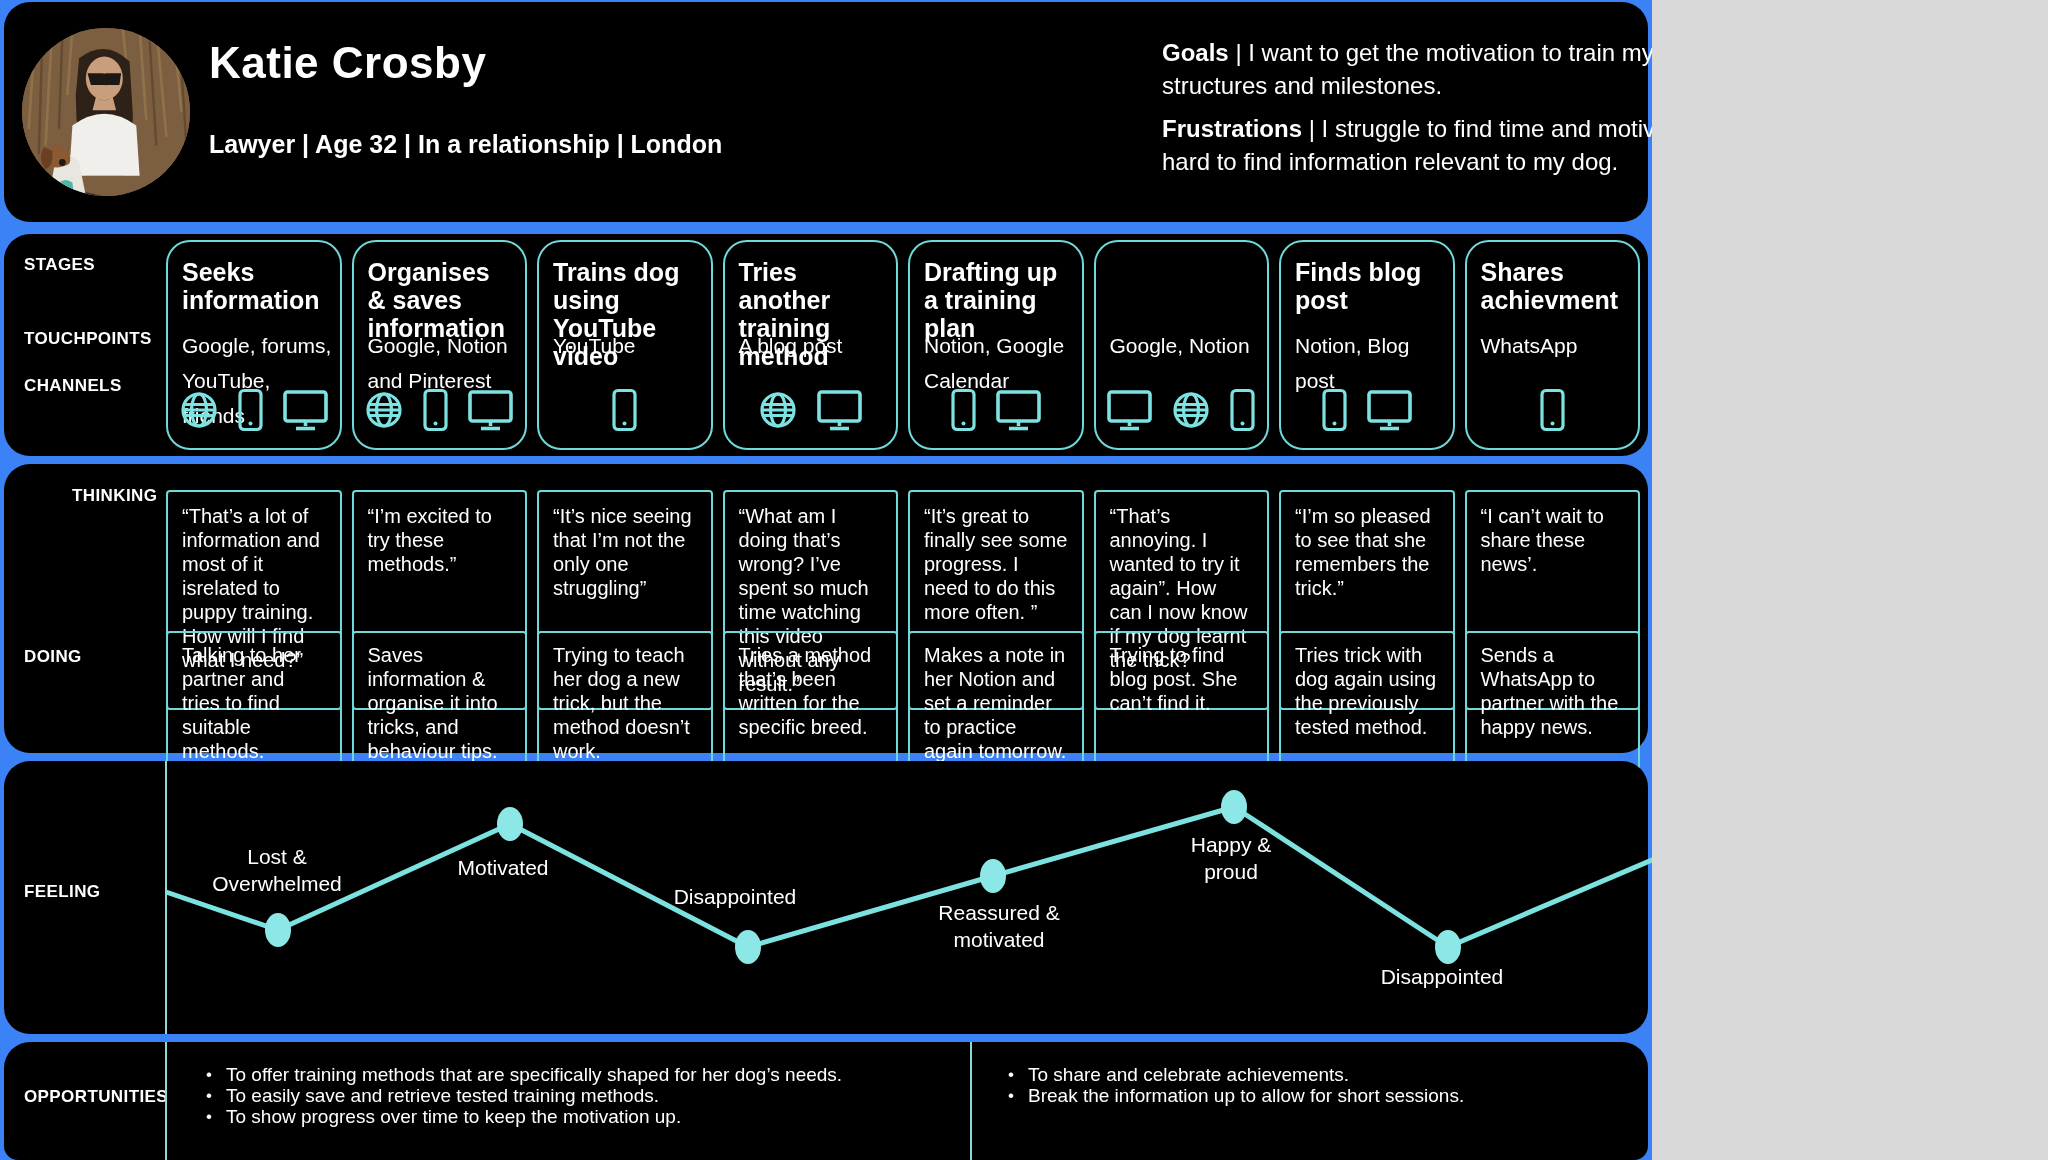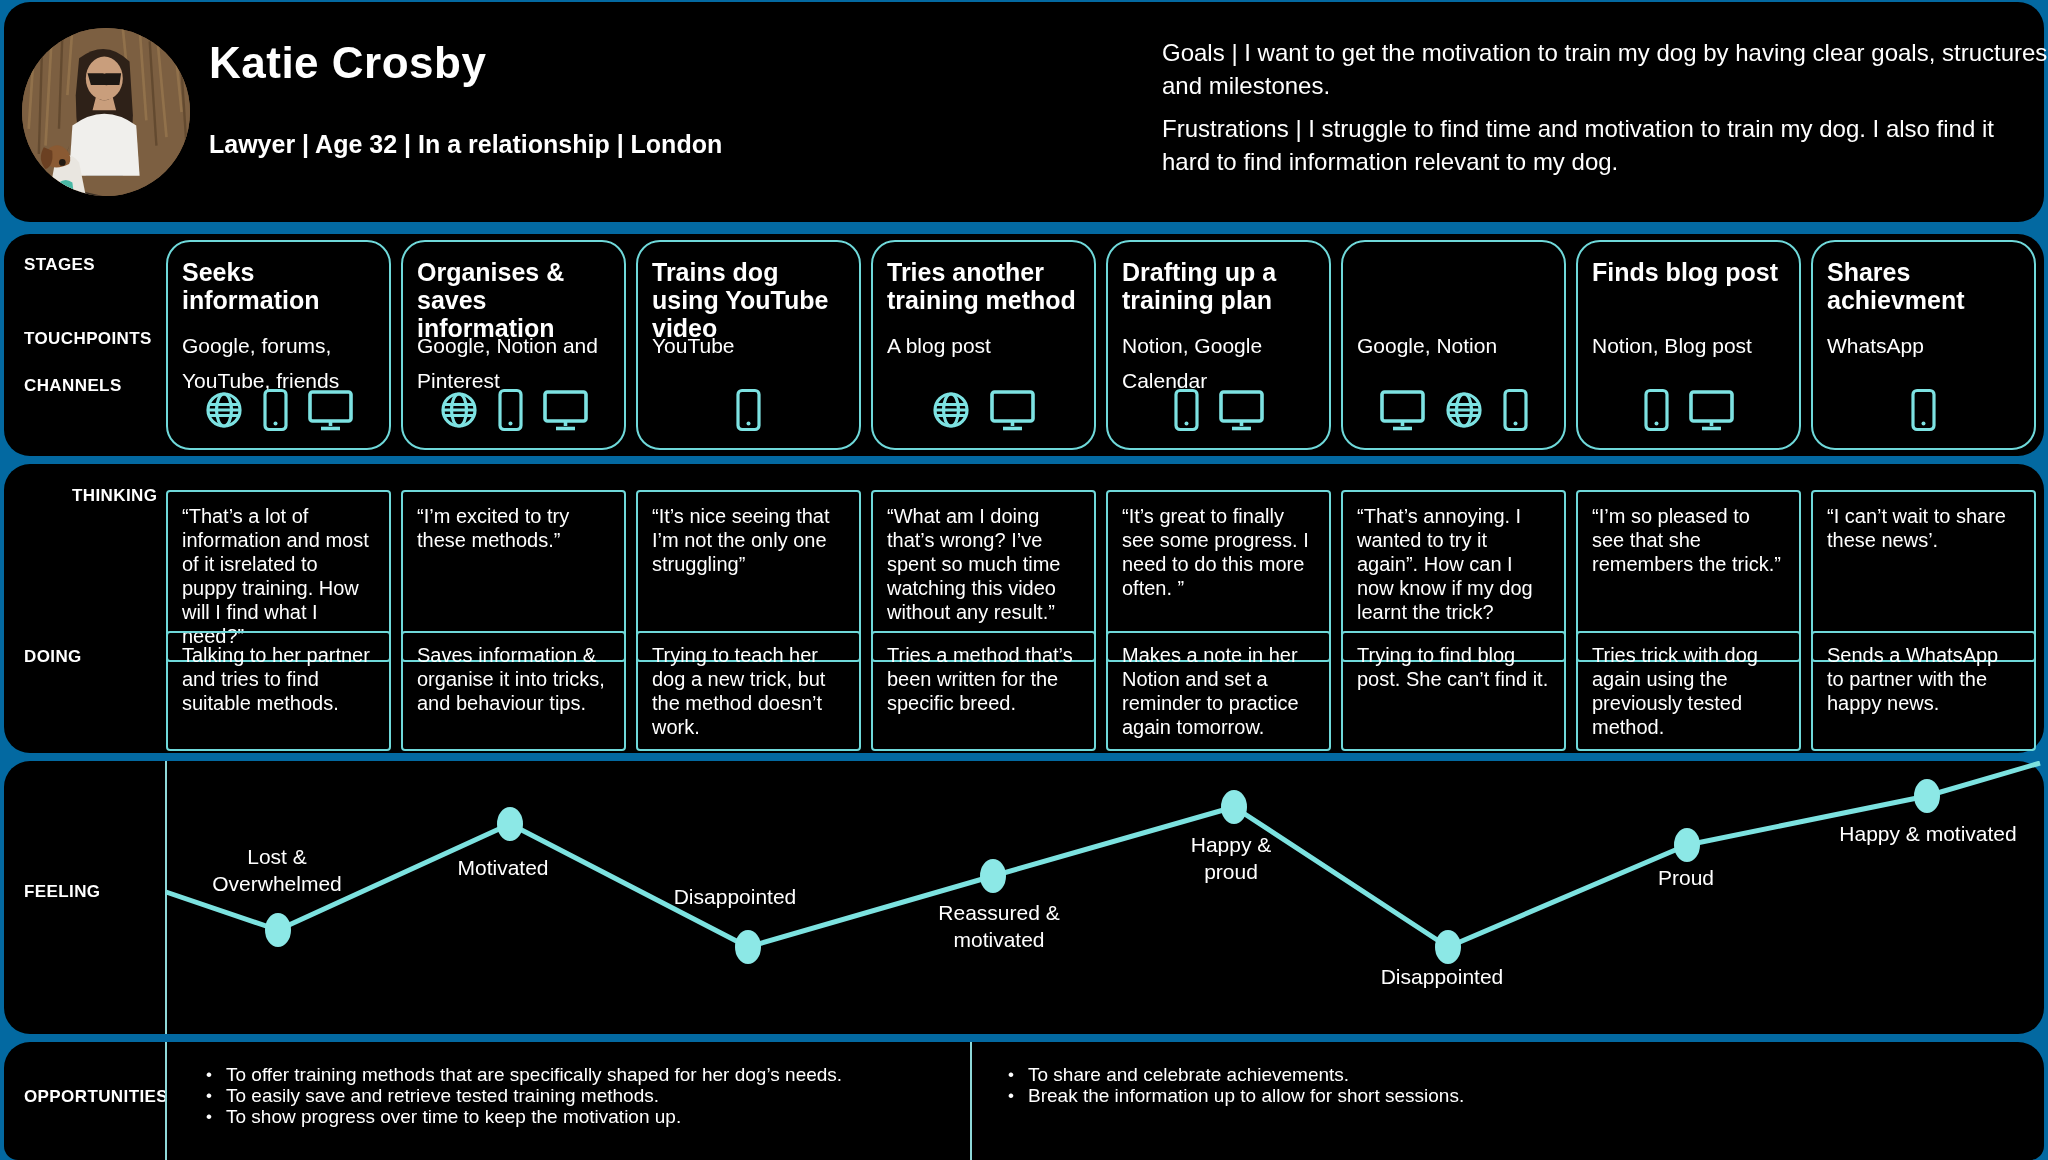--- a/index.html
+++ b/index.html
@@ -1,33 +1,33 @@
 <!DOCTYPE html>
 <html><head>
 <meta charset="utf-8">
 <style>
   html,body{margin:0;padding:0;background:#d9d9d9;}
-  .page{position:relative;width:2048px;height:1160px;background:#0369a1;
+  .page{position:relative;width:1652px;height:1160px;background:#3b82f6;
         font-family:"Liberation Sans",sans-serif;color:#fff;overflow:hidden;}
   .panel{position:absolute;left:4px;right:4px;background:#000;border-radius:26px;}
   #p-header{top:2px;height:220px;}
   #p-stages{top:234px;height:222px;}
   #p-thinkdo{top:464px;height:289px;}
   #p-feeling{top:761px;height:273px;}
   #p-opps{top:1042px;height:118px;border-bottom-left-radius:14px;border-bottom-right-radius:14px;}
 
   
   .avatar{position:absolute;left:18px;top:26px;width:168px;height:168px;border-radius:50%;
           overflow:hidden;background:#7c5f41;}
   .avatar svg{display:block;width:100%;height:100%;}
   .name{position:absolute;left:205px;top:36px;font-size:44px;font-weight:700;letter-spacing:0.5px;}
   .subtitle{position:absolute;left:205px;top:128px;font-size:25px;font-weight:700;}
   .bio{position:absolute;left:1158px;top:34px;width:886px;font-size:24px;line-height:33px;}
   .bio p{margin:0 0 10px 0;}
-  .bio .b{font-weight:400;}
+  .bio .b{font-weight:700;}
 
   
   .rlabel{position:absolute;left:20px;font-size:17px;font-weight:700;letter-spacing:0.4px;color:#fff;}
 
   
   .cards-grid{position:absolute;left:162px;right:8px;display:grid;
               grid-template-columns:repeat(8,1fr);gap:10px;}
   #stage-cards{top:6px;height:210px;}
   #thinking-cards{top:26px;height:119px;}
   #doing-cards{top:167px;height:107px;}

